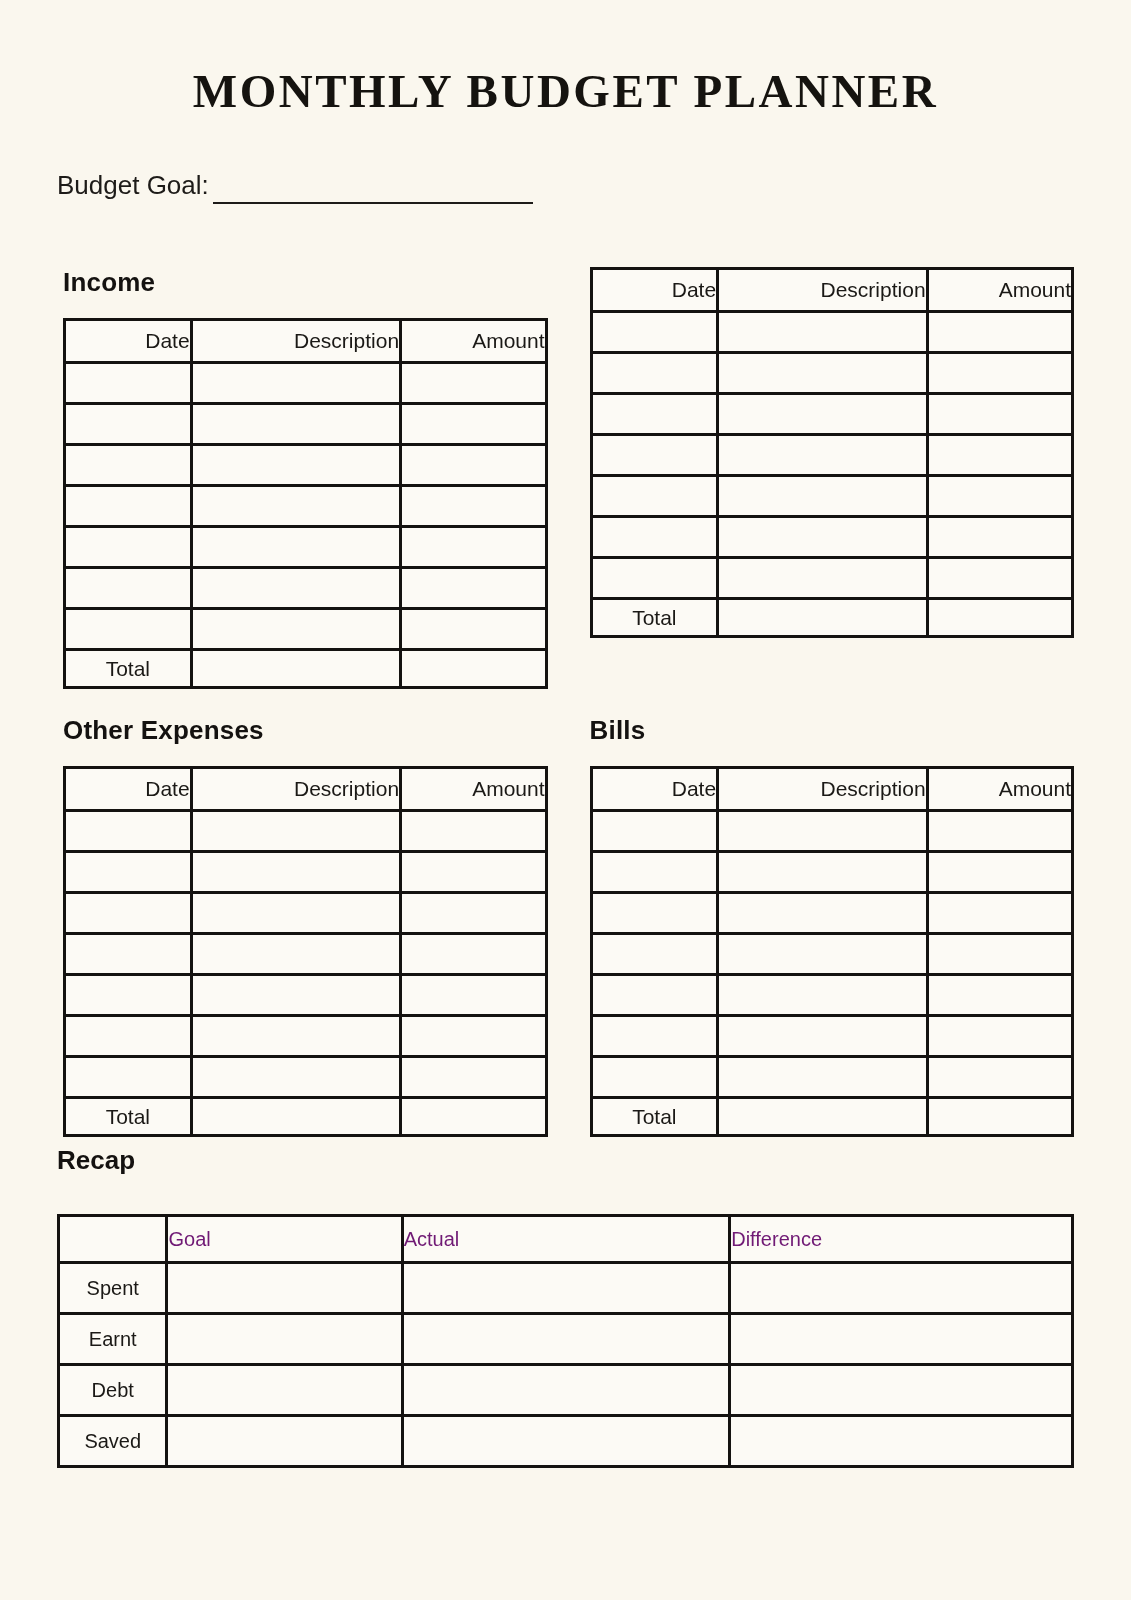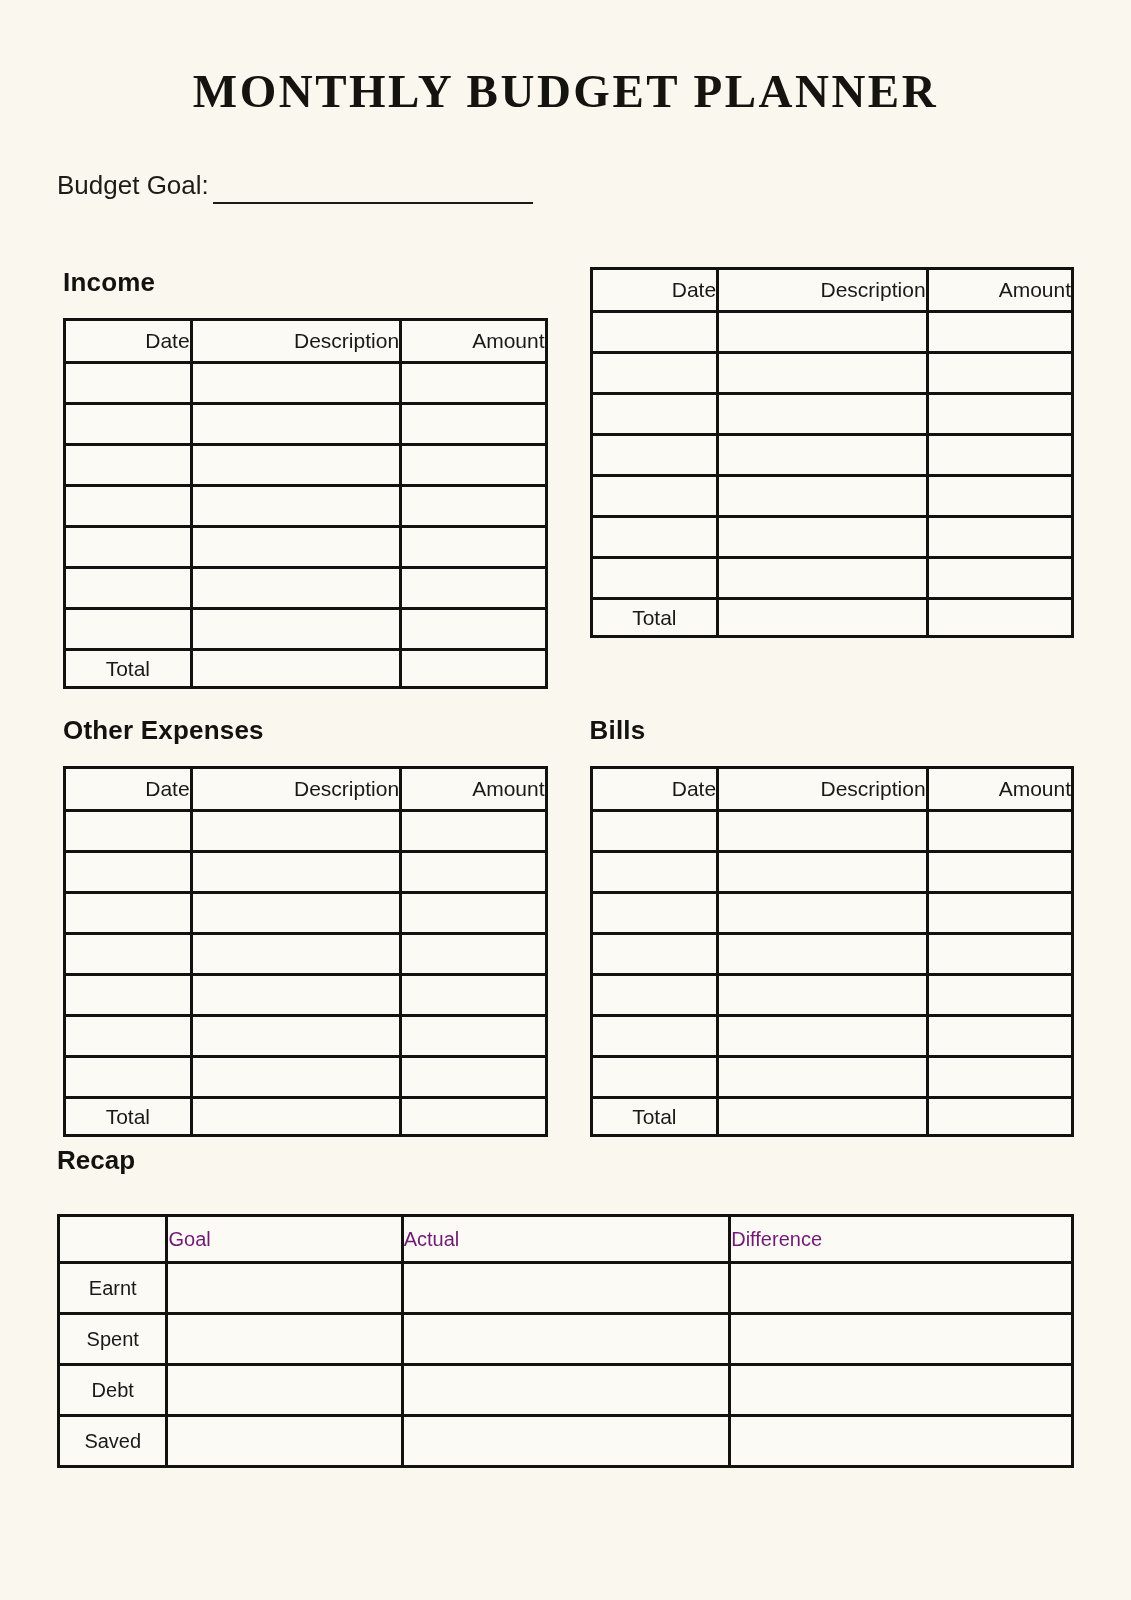--- a/index.html
+++ b/index.html
@@ -338,27 +338,27 @@
         <thead>
           <tr>
             <th class="col-label"></th>
             <th class="col-goal">Goal</th>
             <th class="col-actual">Actual</th>
             <th class="col-difference">Difference</th>
           </tr>
         </thead>
         <tbody>
           <tr>
+            <td class="row-label">Spent</td>
+            <td></td>
+            <td></td>
+            <td></td>
+          </tr>
+          <tr>
             <td class="row-label">Earnt</td>
-            <td></td>
-            <td></td>
-            <td></td>
-          </tr>
-          <tr>
-            <td class="row-label">Spent</td>
             <td></td>
             <td></td>
             <td></td>
           </tr>
           <tr>
             <td class="row-label">Debt</td>
             <td></td>
             <td></td>
             <td></td>
           </tr>

